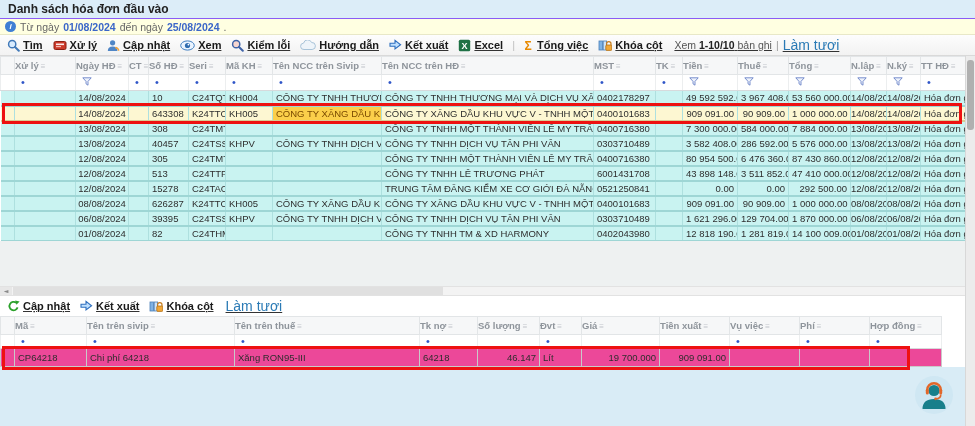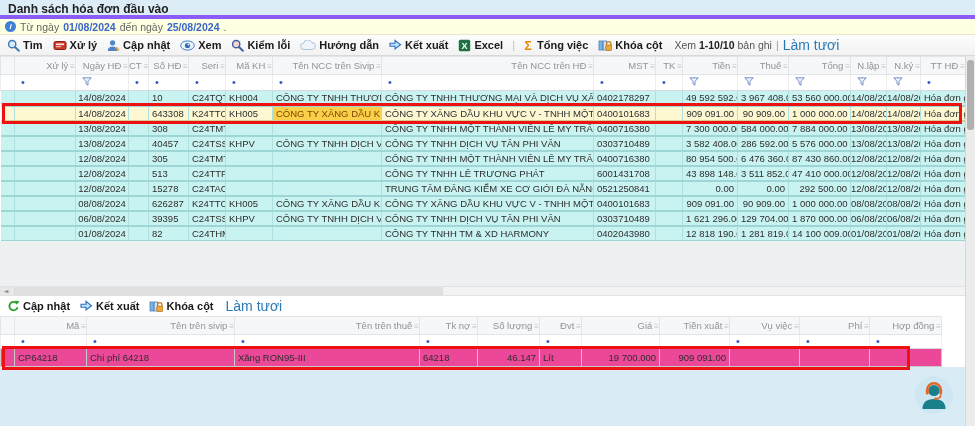--- a/index.html
+++ b/index.html
@@ -1,47 +1,47 @@
 <!DOCTYPE html>
 <html><head>
 <meta charset="utf-8">
 <style>
   * { margin:0; padding:0; box-sizing:border-box; font-family:"Liberation Sans", sans-serif; }
   html,body { width:975px; height:426px; }
   body { position:relative; background:#fff; overflow:hidden; font-size:10px; color:#333; }
 
   .title-bar { position:absolute; top:0; left:0; width:975px; height:19px; background:#dcedf8;
-    border-bottom:4px solid #8b5cf6; font-size:12px; font-weight:bold; color:#222; padding:2px 8px; }
+    border-bottom:1px solid #8b5cf6; font-size:12px; font-weight:bold; color:#222; padding:2px 8px; }
 
   .info-bar { position:absolute; top:19px; left:0; width:975px; height:16px; background:#ffffe1;
     border-bottom:1px solid #e8e8c8; display:flex; align-items:center; gap:4px; padding:0 5px;
     font-size:10.5px; color:#666; }
   .info-icon { display:inline-block; width:11px; height:11px; border-radius:50%; background:#3f7fd4;
     color:#fff; font-size:8px; font-weight:bold; font-style:italic; text-align:center; line-height:11px; }
   .info-bar .d { color:#3a66c8; font-weight:bold; }
 
   .toolbar { position:absolute; left:0; width:975px; height:21px; background:linear-gradient(#fdfdfd,#f2f2f2);
-    border-bottom:1px solid #d9d9d9; display:flex; align-items:center; padding:0 3px; font-size:11px; }
+    border-bottom:1px solid #d9d9d9; display:flex; align-items:center; padding:0 3px; font-size:11px;text-decoration:underline; }
   .toolbar.t1 { top:35px; }
   .toolbar.t2 { top:296px; height:20px; background:#fff; border-bottom:none; }
   .tb-group { display:flex; align-items:center; }
   .tb-btn { display:flex; align-items:center; gap:3px; padding:1px 6px 1px 4px; font-weight:bold;
     color:#1a1a1a; cursor:pointer; white-space:nowrap; }
   .icn { display:inline-flex; align-items:center; }
   .tb-sep { color:#c0c0c0; margin:0 3px; }
   .tb-sep2 { color:#999; margin:0 4px; font-size:10.5px; }
   .record-info { color:#555; margin-left:6px; font-size:10.5px; white-space:nowrap; }
   .record-info b { color:#222; }
   .link { color:#2a7ab5; font-size:14px; text-decoration:none; cursor:pointer; white-space:nowrap; }
 
   table.grid { position:absolute; left:0; border-collapse:collapse; table-layout:fixed; }
   table.top { top:56px; width:965px; }
   table.det { top:316px; width:941px; }
   .grid th { height:18px; background:#f6f7f8; border:1px solid #e2e5e7; color:#8e949b;
-    font-weight:normal; font-size:9.5px; text-align:right; overflow:hidden; white-space:nowrap; }
+    font-weight:bold; font-size:9.5px; text-align:left; overflow:hidden; white-space:nowrap; }
   .grid .sort { color:#c2c6cb; font-size:8px; margin-left:2px; }
   .grid tr.f td { height:16px; background:#fff; border:1px solid #eceeef; border-bottom:1px solid #d7dadc;
     padding:0 6px; text-align:left; }
   .det tr.f td { height:14px; }
   .fdot { color:#2f55c8; font-size:11px; line-height:4px; }
   .grid tbody td { overflow:hidden; white-space:nowrap; font-size:9.5px; color:#2e2e2e; }
   .top tbody td { height:15px; background:#c9f3f1; border-right:1px solid #aee0df; border-bottom:2px solid #9ed6d5; }
   .top tbody tr.sel td { background:#fdf7d2; border-bottom-color:#d8cc96; }
   .top tbody tr.sel td.match { background:#fbcf4a; color:#7a4a00; }
   .det tbody td { height:18px; background:#ec4899; border:1px solid #c9c9c9; }

